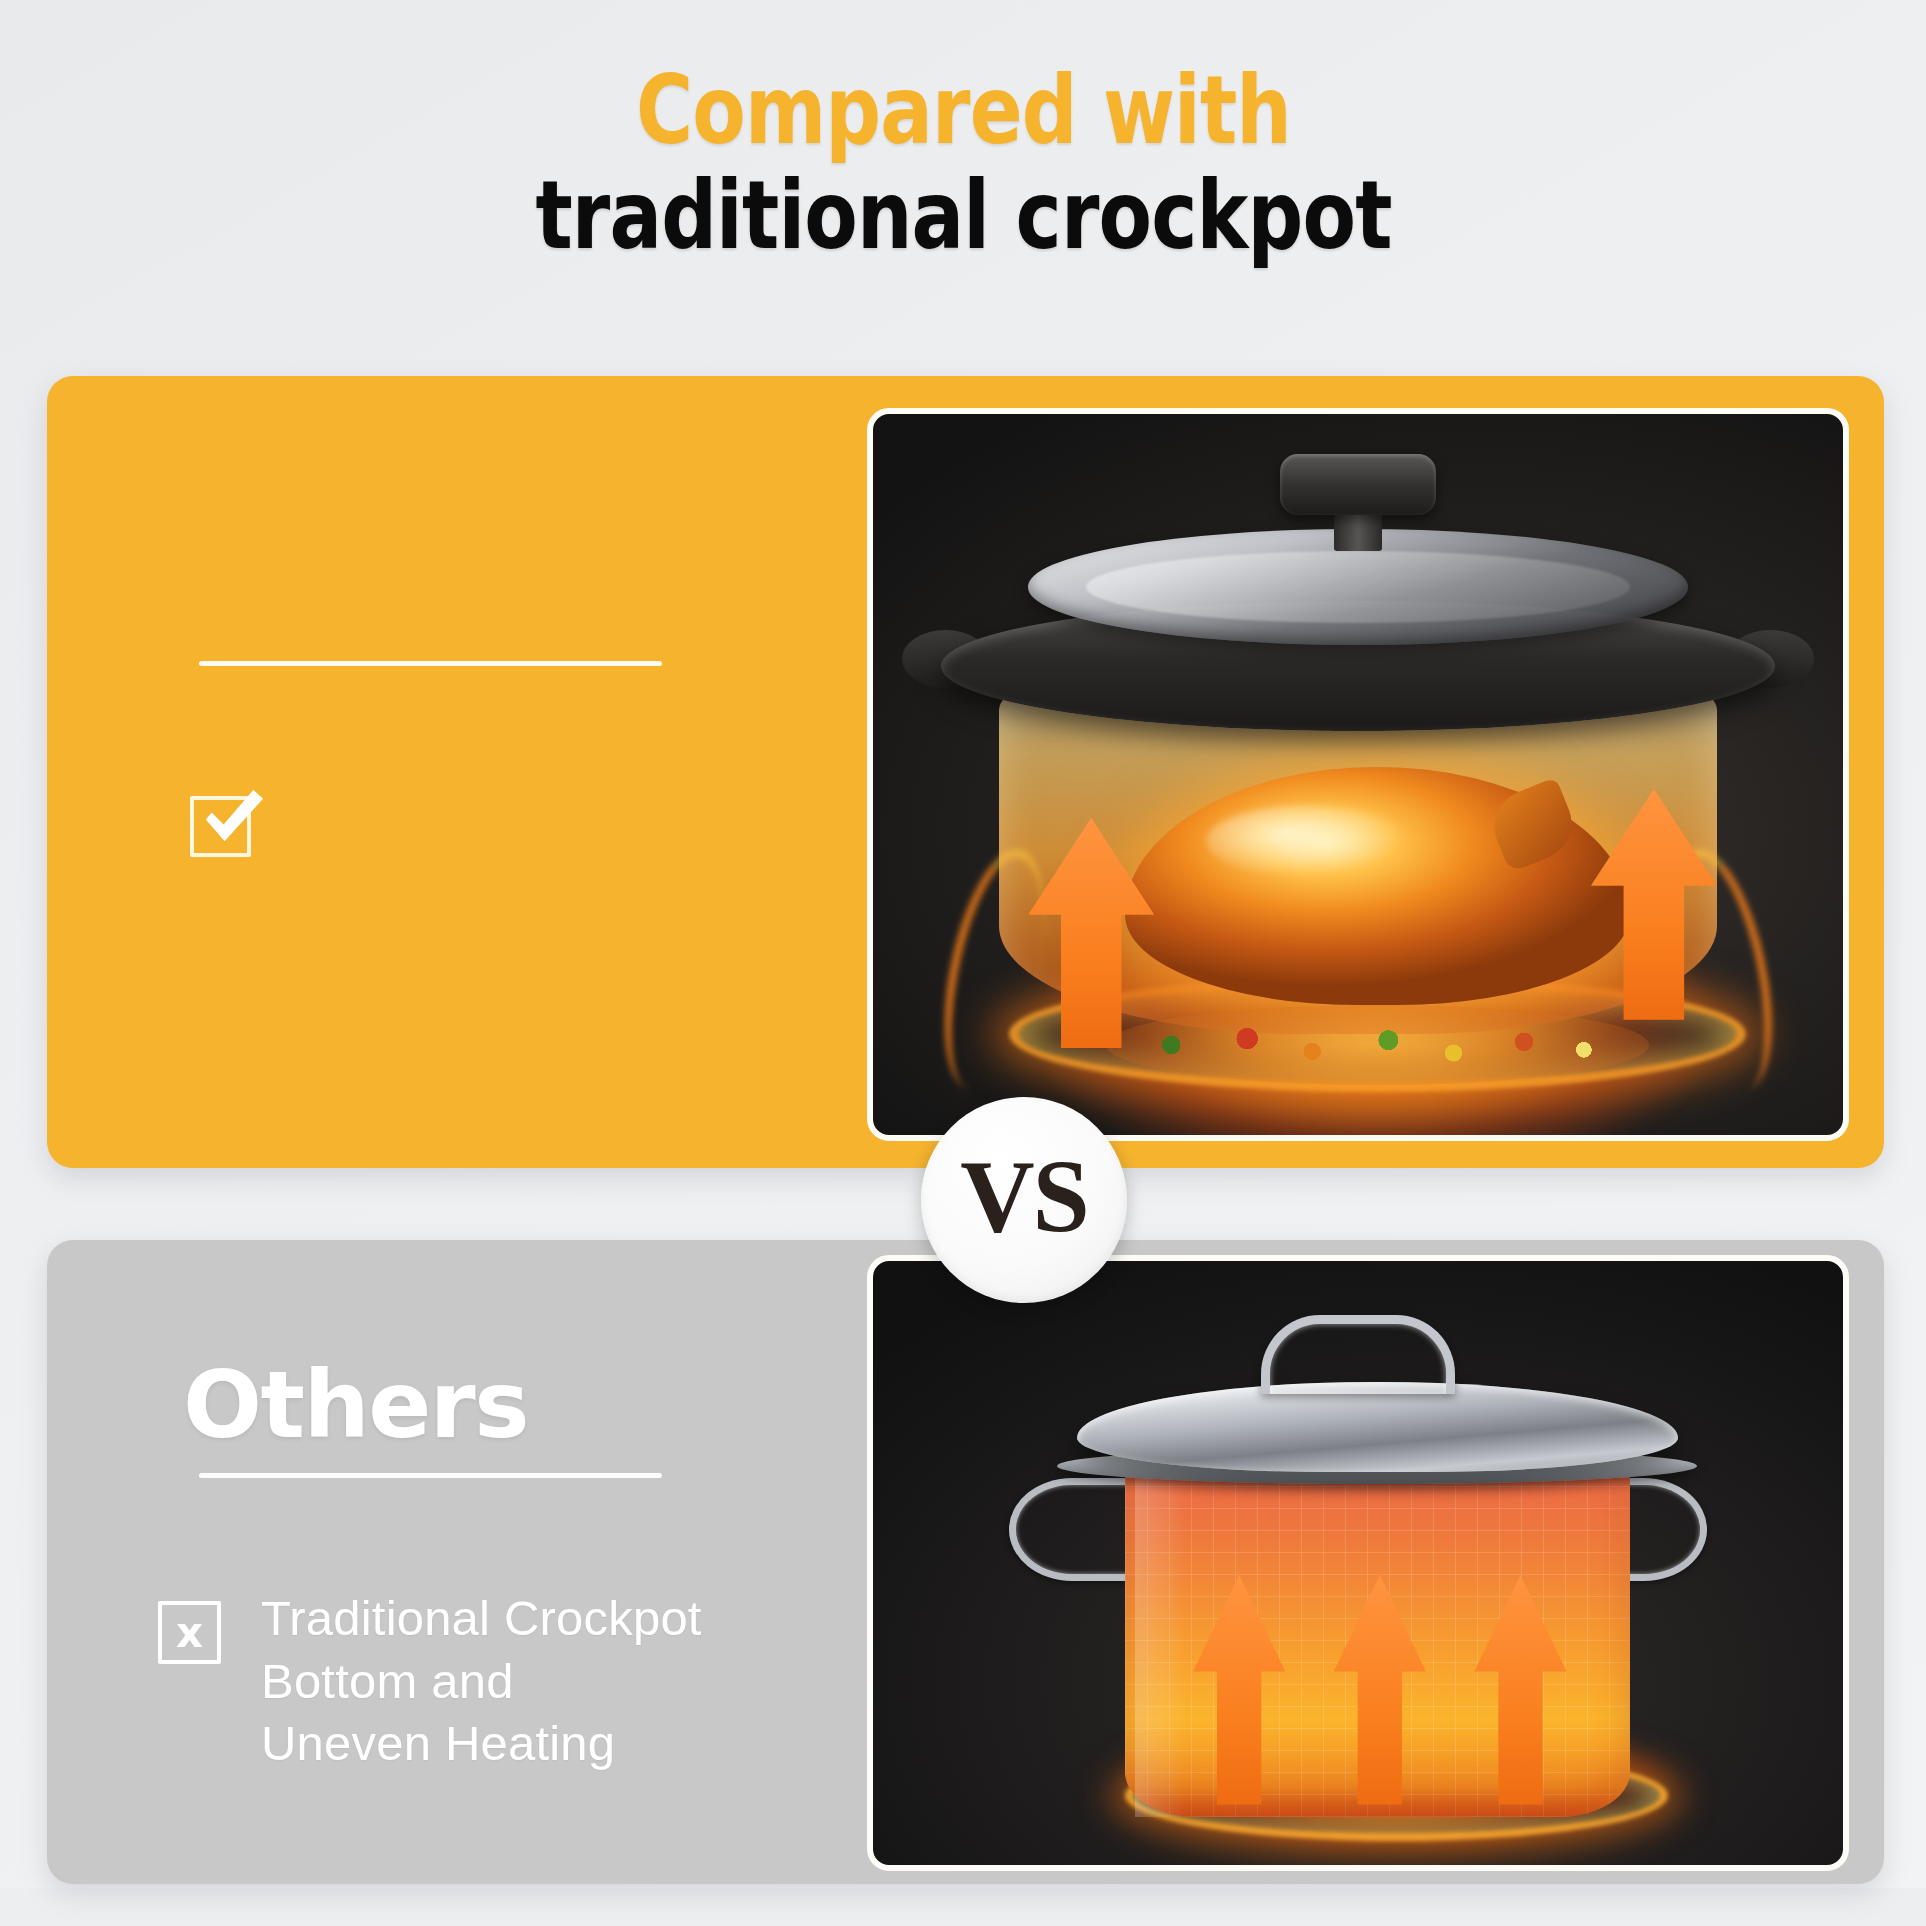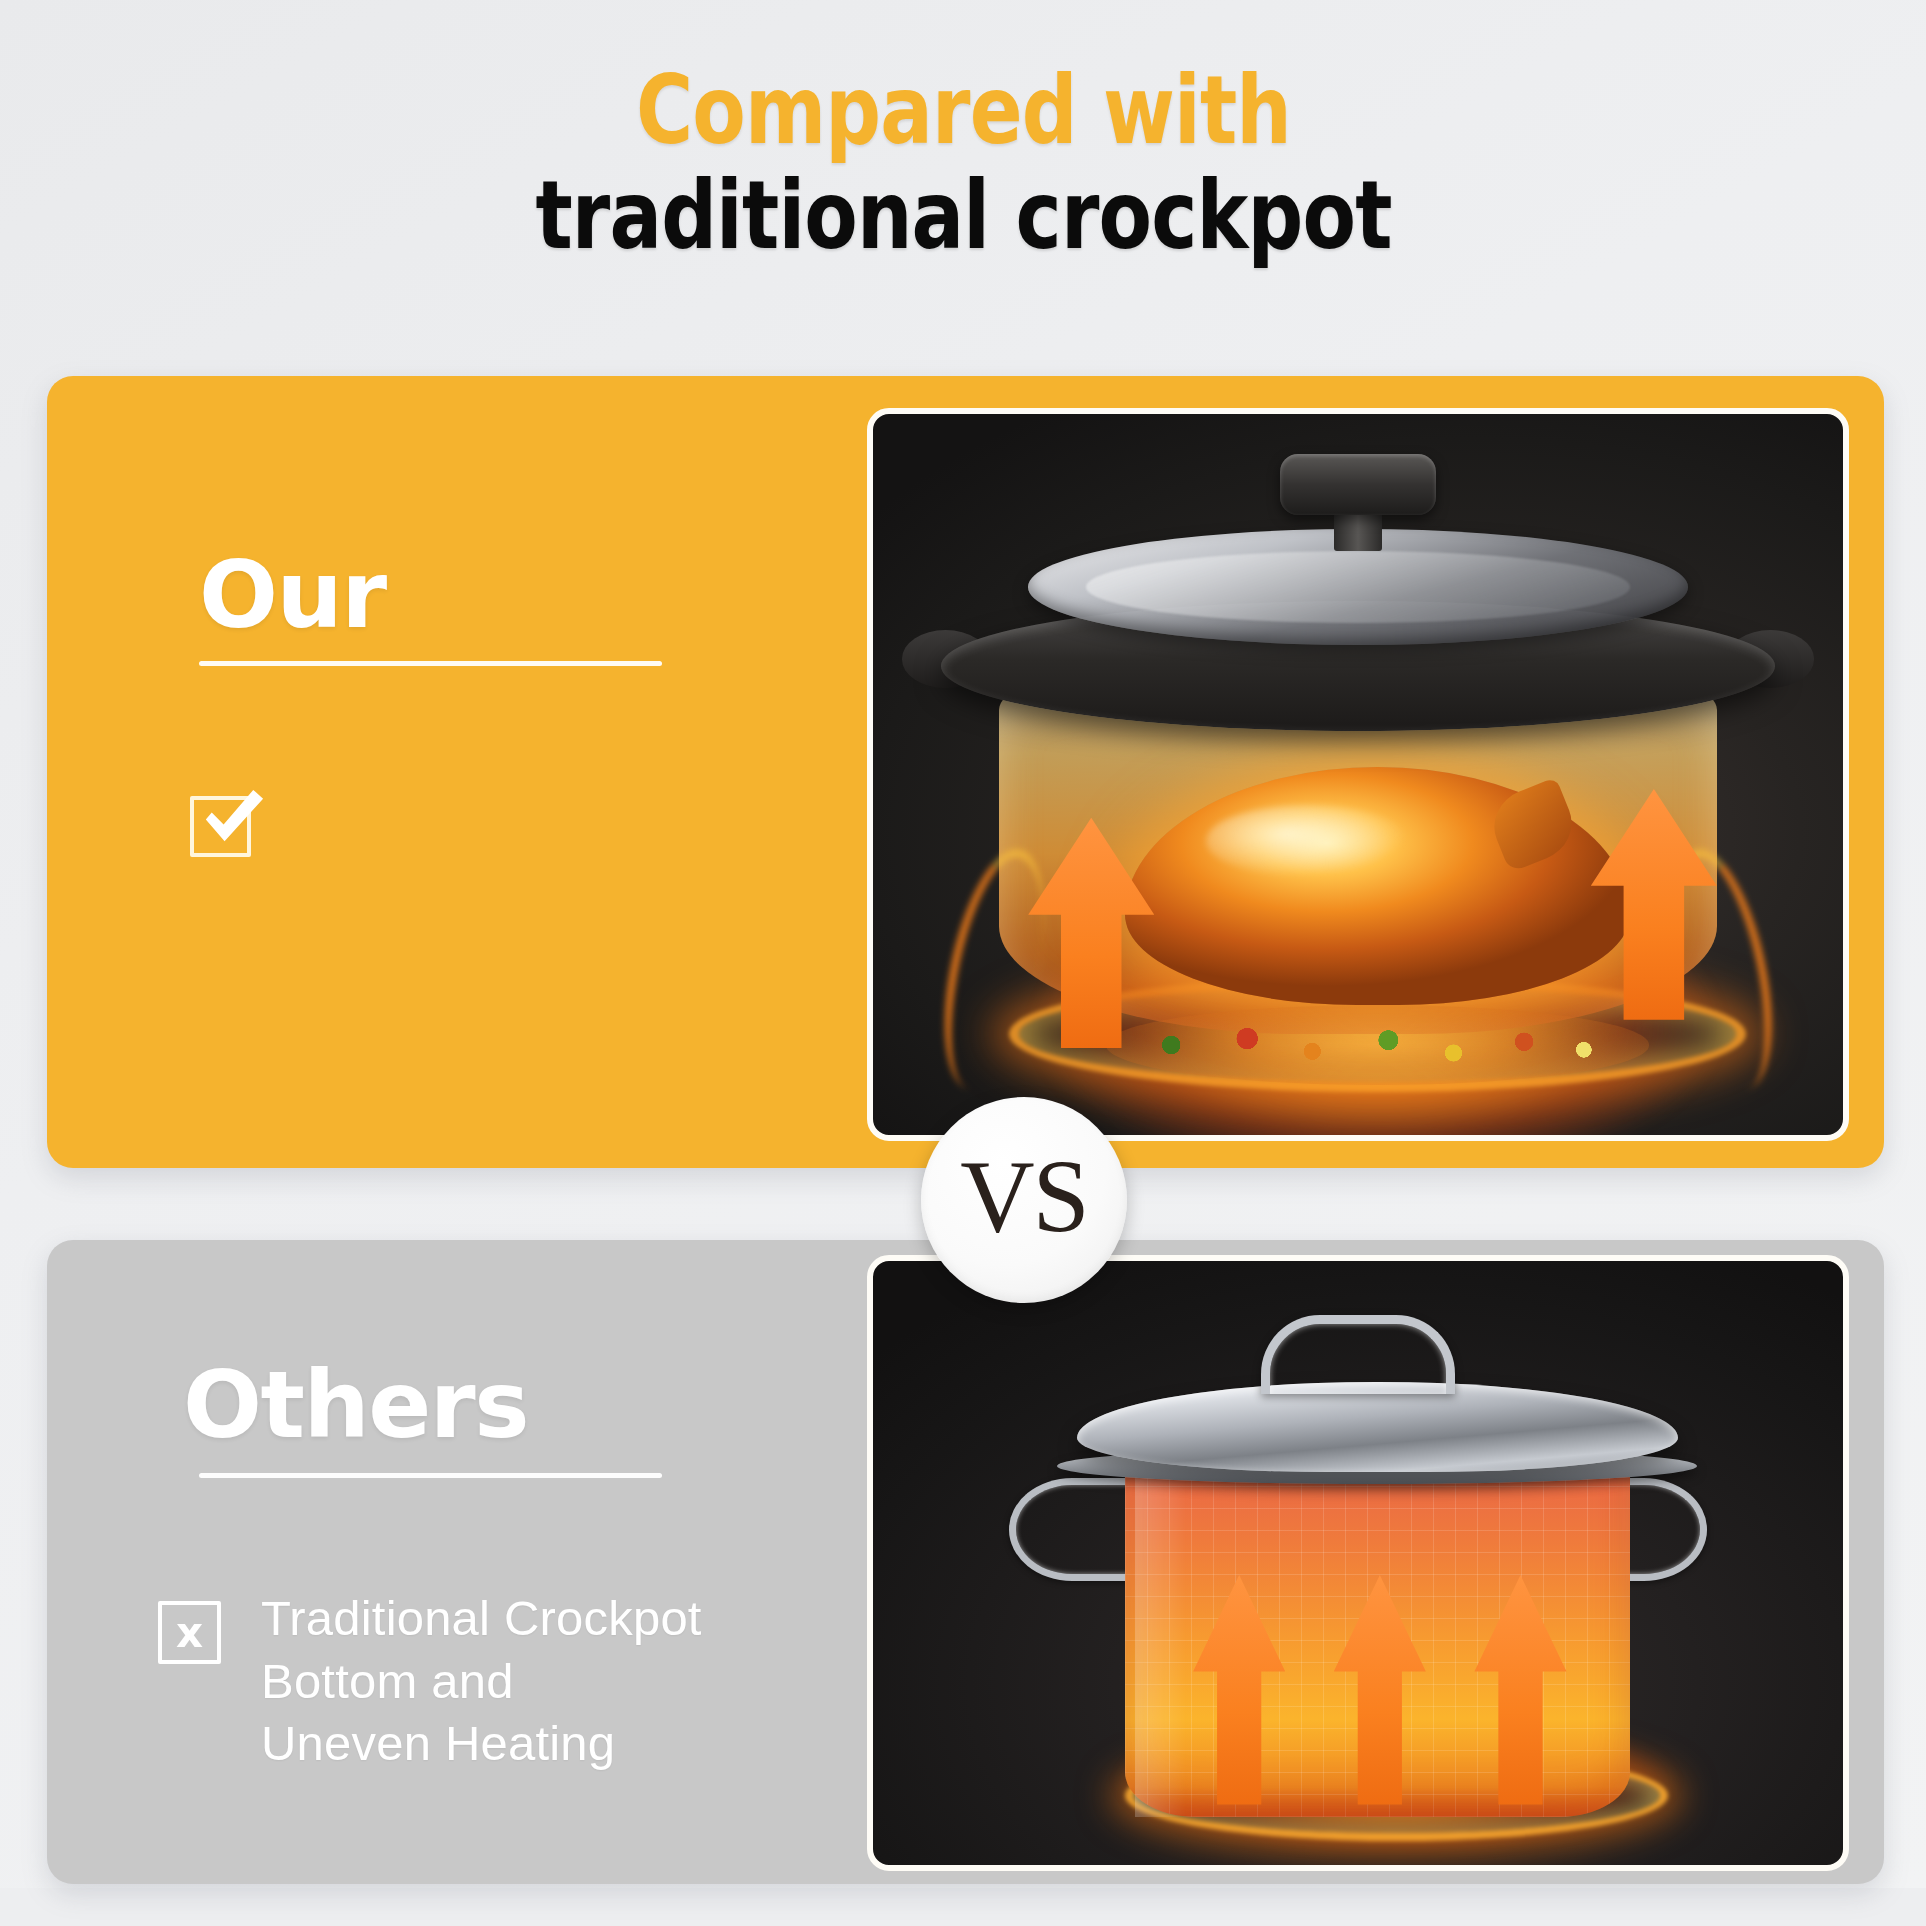--- a/index.html
+++ b/index.html
@@ -168,21 +168,21 @@
     left: 921px; top: 1097px;
     width: 206px; height: 206px;
     border-radius: 50%;
     background: radial-gradient(circle at 40% 32%, #ffffff 0%, #fafafa 55%, #ececec 100%);
     box-shadow: 0 6px 18px rgba(0,0,0,.22), inset 0 -4px 10px rgba(0,0,0,.05);
     display: flex; align-items: center; justify-content: center;
     z-index: 40;
   }
   #vs-badge span {
     font-family: "Liberation Serif", serif;
-    font-weight: 400;
+    font-weight: 700;
     font-size: 103px;
     color: #2a211c;
     letter-spacing: -2px;
     line-height: 1;
     transform: translateY(-4px);
     text-align: center;
   }
 
   
   .art { position: absolute; inset: 0; }
@@ -403,21 +403,20 @@
 <body>
 
 <div id="stage">
 
   <div class="headline">
     <span class="l1">Compared with</span>
     <span class="l2">traditional crockpot</span>
   </div>
 
   <div class="panel" id="panel-our">
-    <div class="panel-title">Our</div>
     <div class="panel-rule"></div>
     <div class="bullet">
       <div class="check-icon">
         <div class="box"></div>
         <div class="tick">
           <svg width="79" height="79" viewBox="0 0 80 80">
             <path d="M14 40 L20 33 L32 45 L62 10 L72 19 L33 62 Z" fill="#ffffff"></path>
           </svg>
         </div>
       </div>

